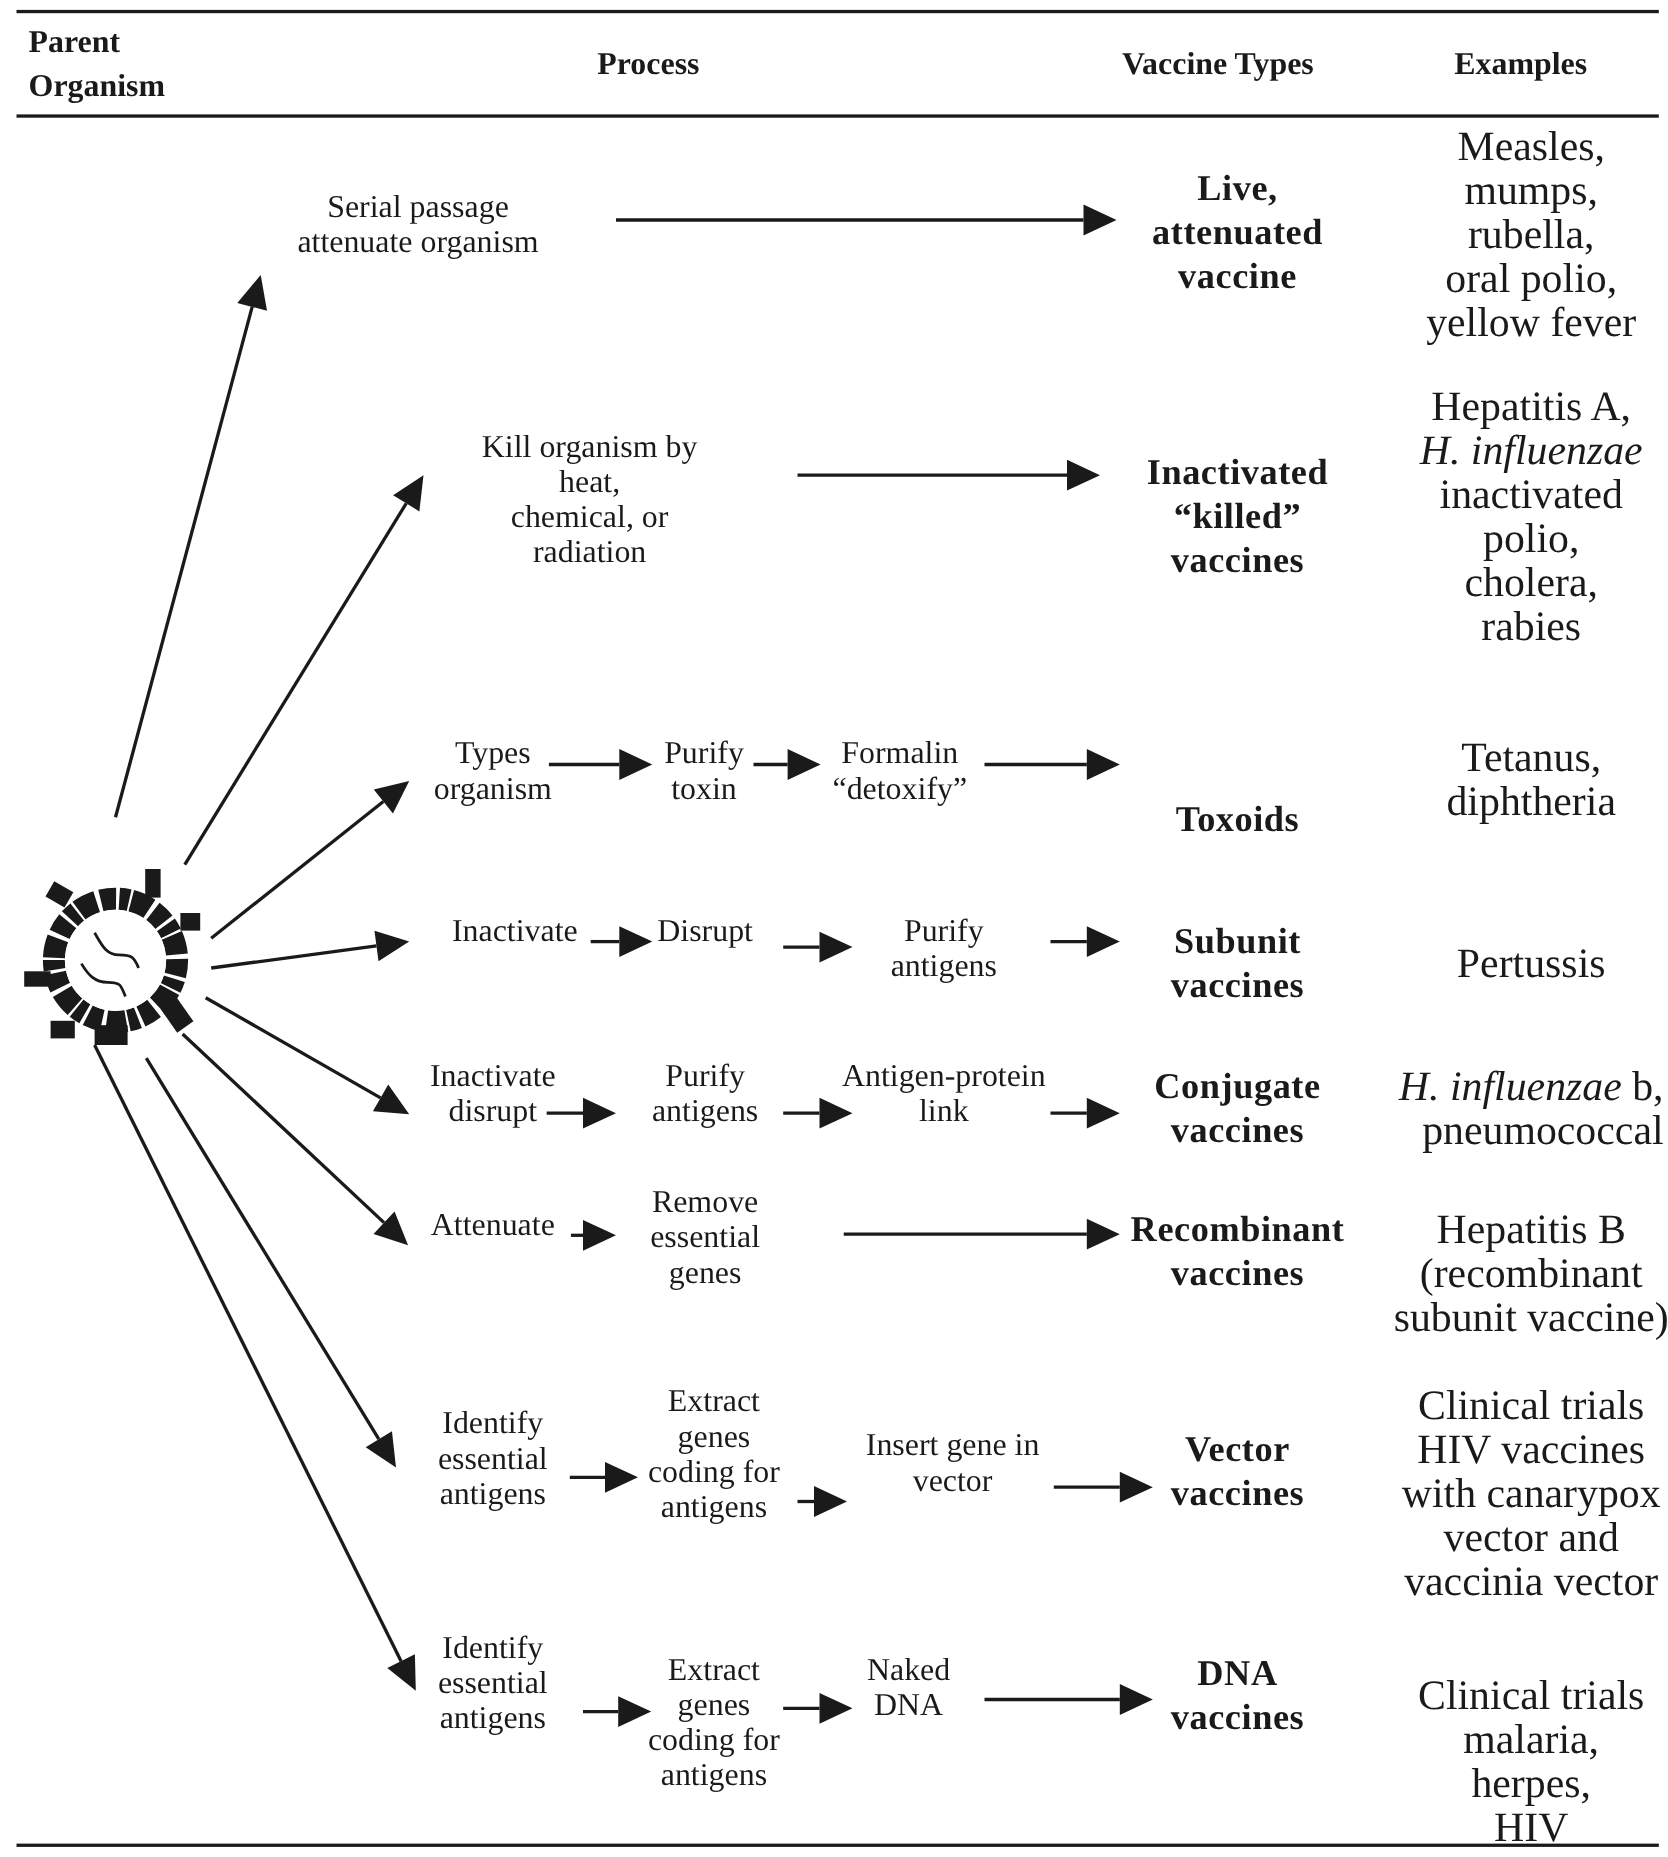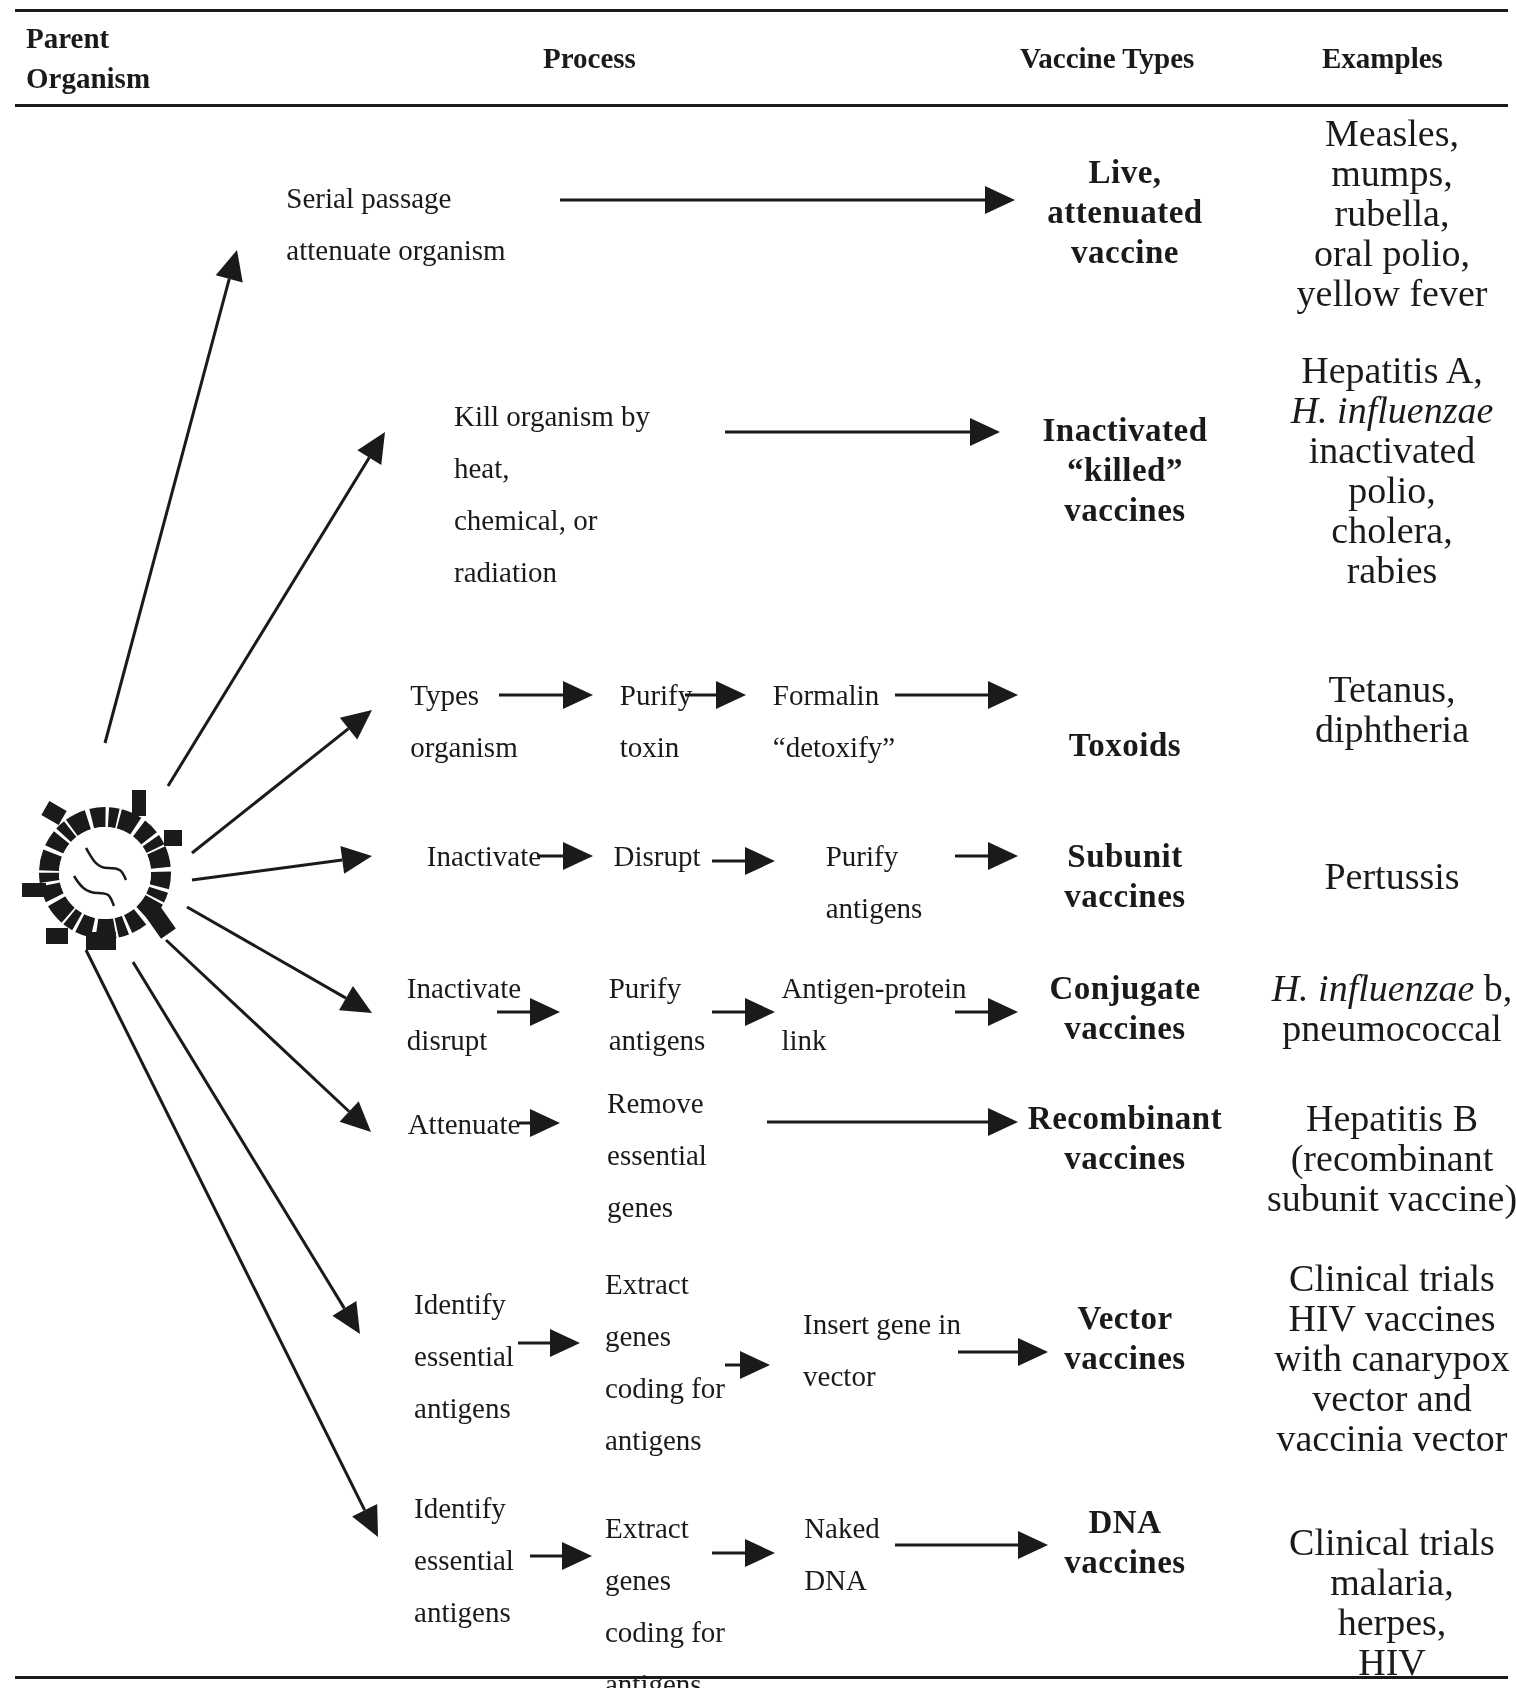--- a/index.html
+++ b/index.html
@@ -1,20 +1,20 @@
 <!DOCTYPE html>
 <html><head>
 <meta charset="utf-8">
 <style>
   html, body { margin:0; padding:0; background:#ffffff; }
   body { width:1516px; height:1688px; position:relative; overflow:hidden;
          font-family:"Liberation Serif", "DejaVu Serif", serif; color:#1a1a1a; }
   .rule { position:absolute; left:15px; width:1493px; height:3px; background:#1a1a1a; }
   .hdr { position:absolute; font-weight:bold; font-size:29px; line-height:40px; }
-  .t { position:absolute; font-size:29px; line-height:52px; text-align:left; white-space:pre-line; transform:translateX(-50%);margin-left:16px; }
+  .t { position:absolute; font-size:29px; line-height:32px; text-align:center; white-space:pre-line; transform:translateX(-50%); }
   .vt { position:absolute; font-size:33px; line-height:40px; text-align:center; white-space:pre-line; font-weight:bold; transform:translateX(-50%); letter-spacing:0.5px; }
   .ex { position:absolute; font-size:38px; line-height:40px; text-align:center; white-space:nowrap; transform:translateX(-50%); }
   .ex span.line { display:block; }
   .ex i { font-style:italic;margin-top:26px; }
   svg#diagram { position:absolute; left:0; top:0; }
 </style>
 </head>
 <body>
 
 <div class="rule" style="top:9px;"></div>
@@ -207,21 +207,21 @@
       <span class="line"><span>Pertussis</span></span>
     </div>
     <div class="t" style="left: 448px; top: 962px;">Inactivate
 disrupt</div>
     <div class="t" style="left: 641px; top: 962px;">Purify
 antigens</div>
     <div class="t" style="left: 858px; top: 962px;">Antigen-protein
 link</div>
     <div class="vt" style="left: 1125px; top: 968px;">Conjugate
 vaccines</div>
-    <div class="ex" style="left: 1392px; top: 968px;">
+    <div class="ex" style="left: 1392px; top: 968px; text-align: right;">
       <span class="line"><i>H. influenzae</i><span> b,</span></span>
       <span class="line"><span>pneumococcal</span></span>
     </div>
     <div class="t" style="left: 448px; top: 1098px;">Attenuate</div>
     <div class="t" style="left: 641px; top: 1077px;">Remove
 essential
 genes</div>
     <div class="vt" style="left: 1125px; top: 1098px;">Recombinant
 vaccines</div>
     <div class="ex" style="left: 1392px; top: 1098px;">

